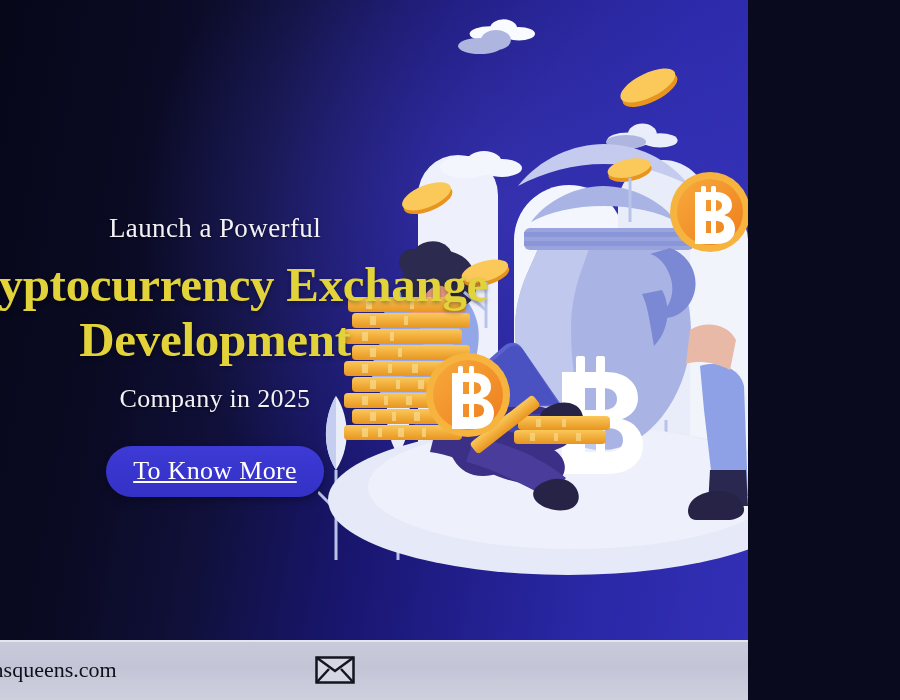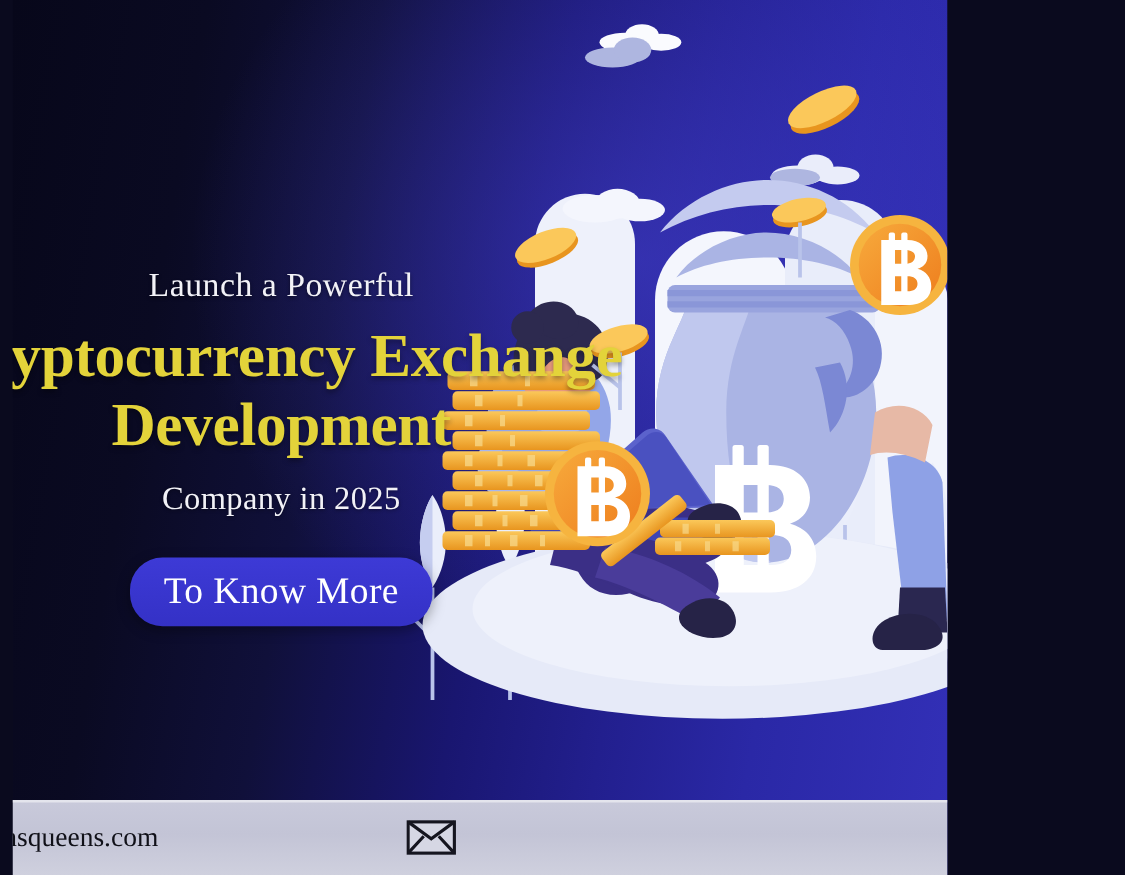--- a/index.html
+++ b/index.html
@@ -6,21 +6,20 @@
     margin: 0; padding: 0;
     width: 900px; height: 700px;
     overflow: hidden;
     background: #0a0a1e;
     font-family: "Liberation Serif", serif;
   }
   #banner {
     position: relative;
     width: 748px; height: 700px;
     overflow: hidden;
-    margin-left: 10px;
   }
   
   .bg {
     position: absolute; inset: 0;
     background: linear-gradient(100deg,
         #07071a 0%,
         #0a0a22 18%,
         #10103a 34%,
         #191670 52%,
         #221f8e 66%,
@@ -63,28 +62,29 @@
     font-size: 26px;
     margin-top: 17px;
     letter-spacing: .3px;
     text-shadow: 0 1px 3px rgba(0,0,0,.45);
   }
   .cta-wrap { margin-top: 32px; }
   .cta {
     display: inline-block;
     background: linear-gradient(180deg, #3d3ad6 0%, #3431c6 100%);
     color: #ffffff;
-    font-size: 30px;
+    font-size: 26px;
     padding: 10px 27px 11px;
     border-radius: 26px;
     border: none;
     font-family: "Liberation Serif", serif;
     letter-spacing: .3px;
     box-shadow: 0 3px 10px rgba(0,0,0,.35);
     cursor: pointer;
+    text-decoration: underline;
   }
   
   .illus { position:absolute; right:0; top:0; width:430px; height:640px; z-index:3; }
   
   .footer {
     position: absolute; left:0; right:0; top:640px; height:60px;
     background: linear-gradient(180deg,#c9cadb 0%,#c3c4d6 45%,#cfd0de 100%);
     z-index: 12;
     display: flex; align-items: center;
   }

